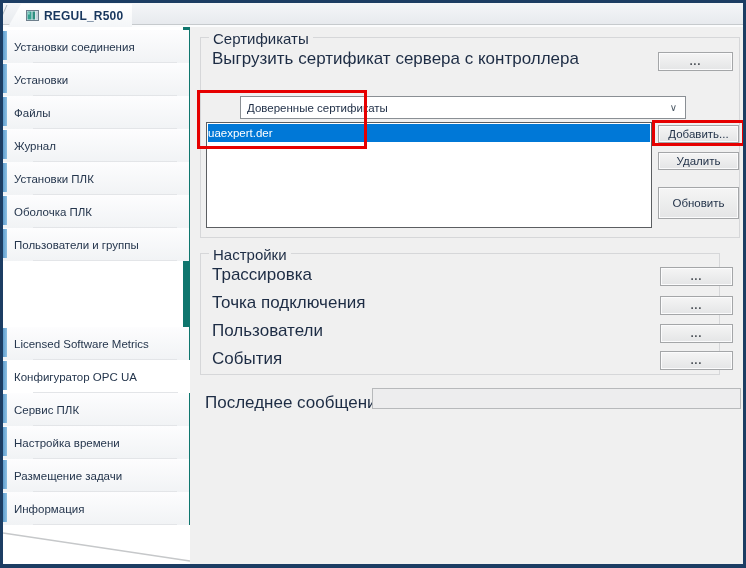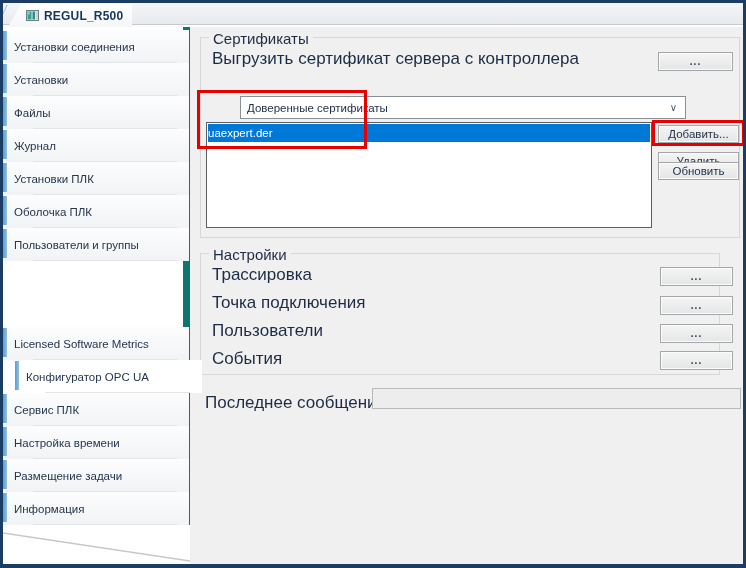--- a/index.html
+++ b/index.html
@@ -46,21 +46,21 @@
   }
   .side-item {
     position:absolute; left:0; width:186px; height:33px;
     background:linear-gradient(#fdfdfe,#f1f3f5);
     display:flex; align-items:center; cursor:pointer;
   }
   .side-item::after {
     content:""; position:absolute; left:30px; right:12px; bottom:0;
     border-bottom:1px solid #e3e5e8;
   }
-  .side-item.selected { width:187px; background:#ffffff; z-index:3;margin-left:12px; }
+  .side-item.selected { width:187px; background:#ffffff; z-index:3; }
   .accent-strip {
     position:absolute; left:0; top:1px; bottom:3px; width:4px;
     background:linear-gradient(90deg,#5e9dce,#8fc1e3);
   }
   .side-label { padding-left:11px; font-size:11.5px; color:#25364d; }
   .sidebar-foot { position:absolute; left:0; top:498px; width:187px; height:39px; }
   
   .content { position:absolute; left:190px; top:27px; width:553px; height:537px; background:#f0f0f0; }
   .groupbox {
     position:absolute; border:1px solid #d6d7d9; background:#f0f0f0;
@@ -189,21 +189,21 @@
       <span class="combo-text">Доверенные сертификаты</span>
       <span class="combo-arrow">∨</span>
     </div>
 
     <div class="listbox" style="left:16px; top:95px; width:446px; height:106px;">
       <div class="list-row">uaexpert.der</div>
     </div>
 
     <button class="btn" style="left:468px; top:98px; width:81px; height:18px;">Добавить...</button>
     <button class="btn" style="left:468px; top:125px; width:81px; height:18px;">Удалить</button>
-    <button class="btn" style="left:468px; top:135px; width:81px; height:18px;">Обновить</button>
+    <button class="btn" style="left:468px; top:160px; width:81px; height:32px;">Обновить</button>
 
     <div class="groupbox" style="left:10px; top:226px; width:520px; height:122px;">
       <span class="group-label">Настройки</span>
     </div>
     <div class="lbl" style="left:22px; top:238px;">Трассировка</div>
     <button class="btn dots" style="left:470px; top:240px; width:73px; height:19px;">...</button>
     <div class="lbl" style="left:22px; top:266px;">Точка подключения</div>
     <button class="btn dots" style="left:470px; top:269px; width:73px; height:19px;">...</button>
     <div class="lbl" style="left:22px; top:294px;">Пользователи</div>
     <button class="btn dots" style="left:470px; top:297px; width:73px; height:19px;">...</button>

